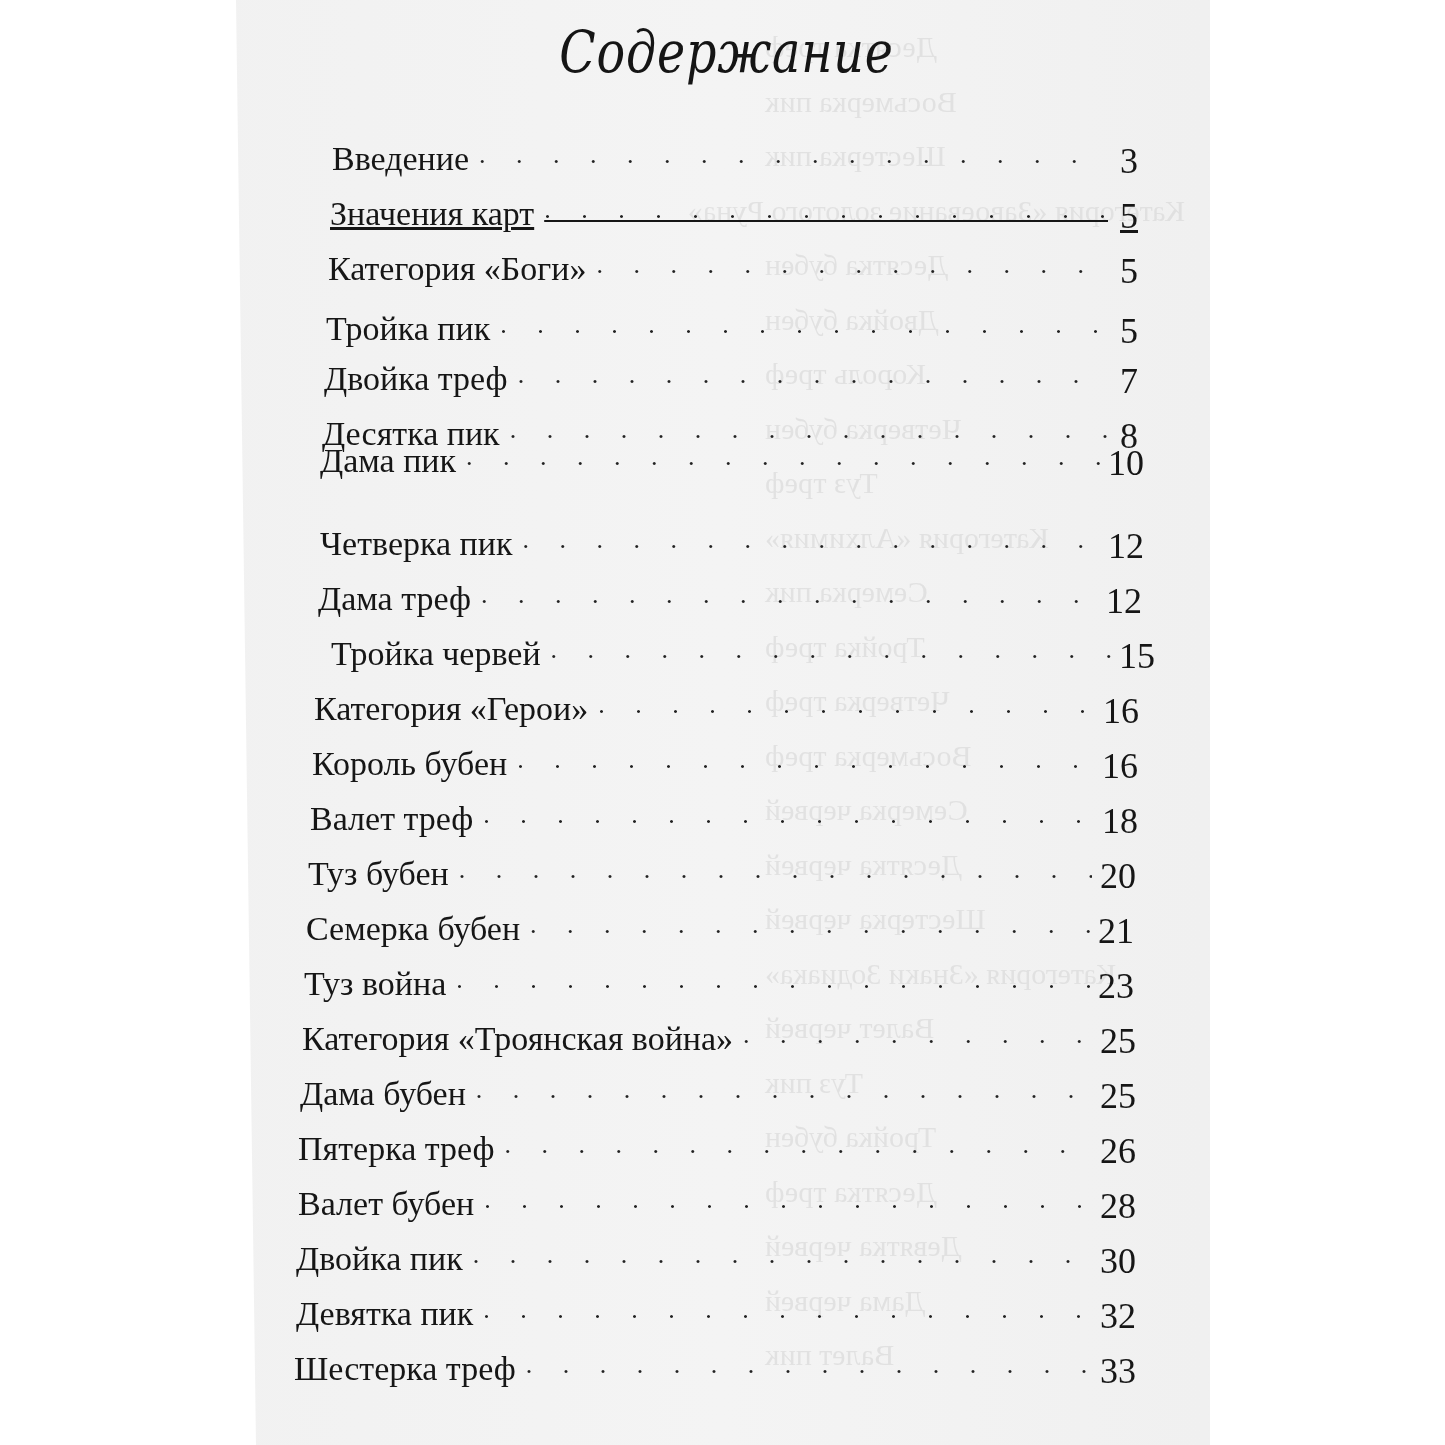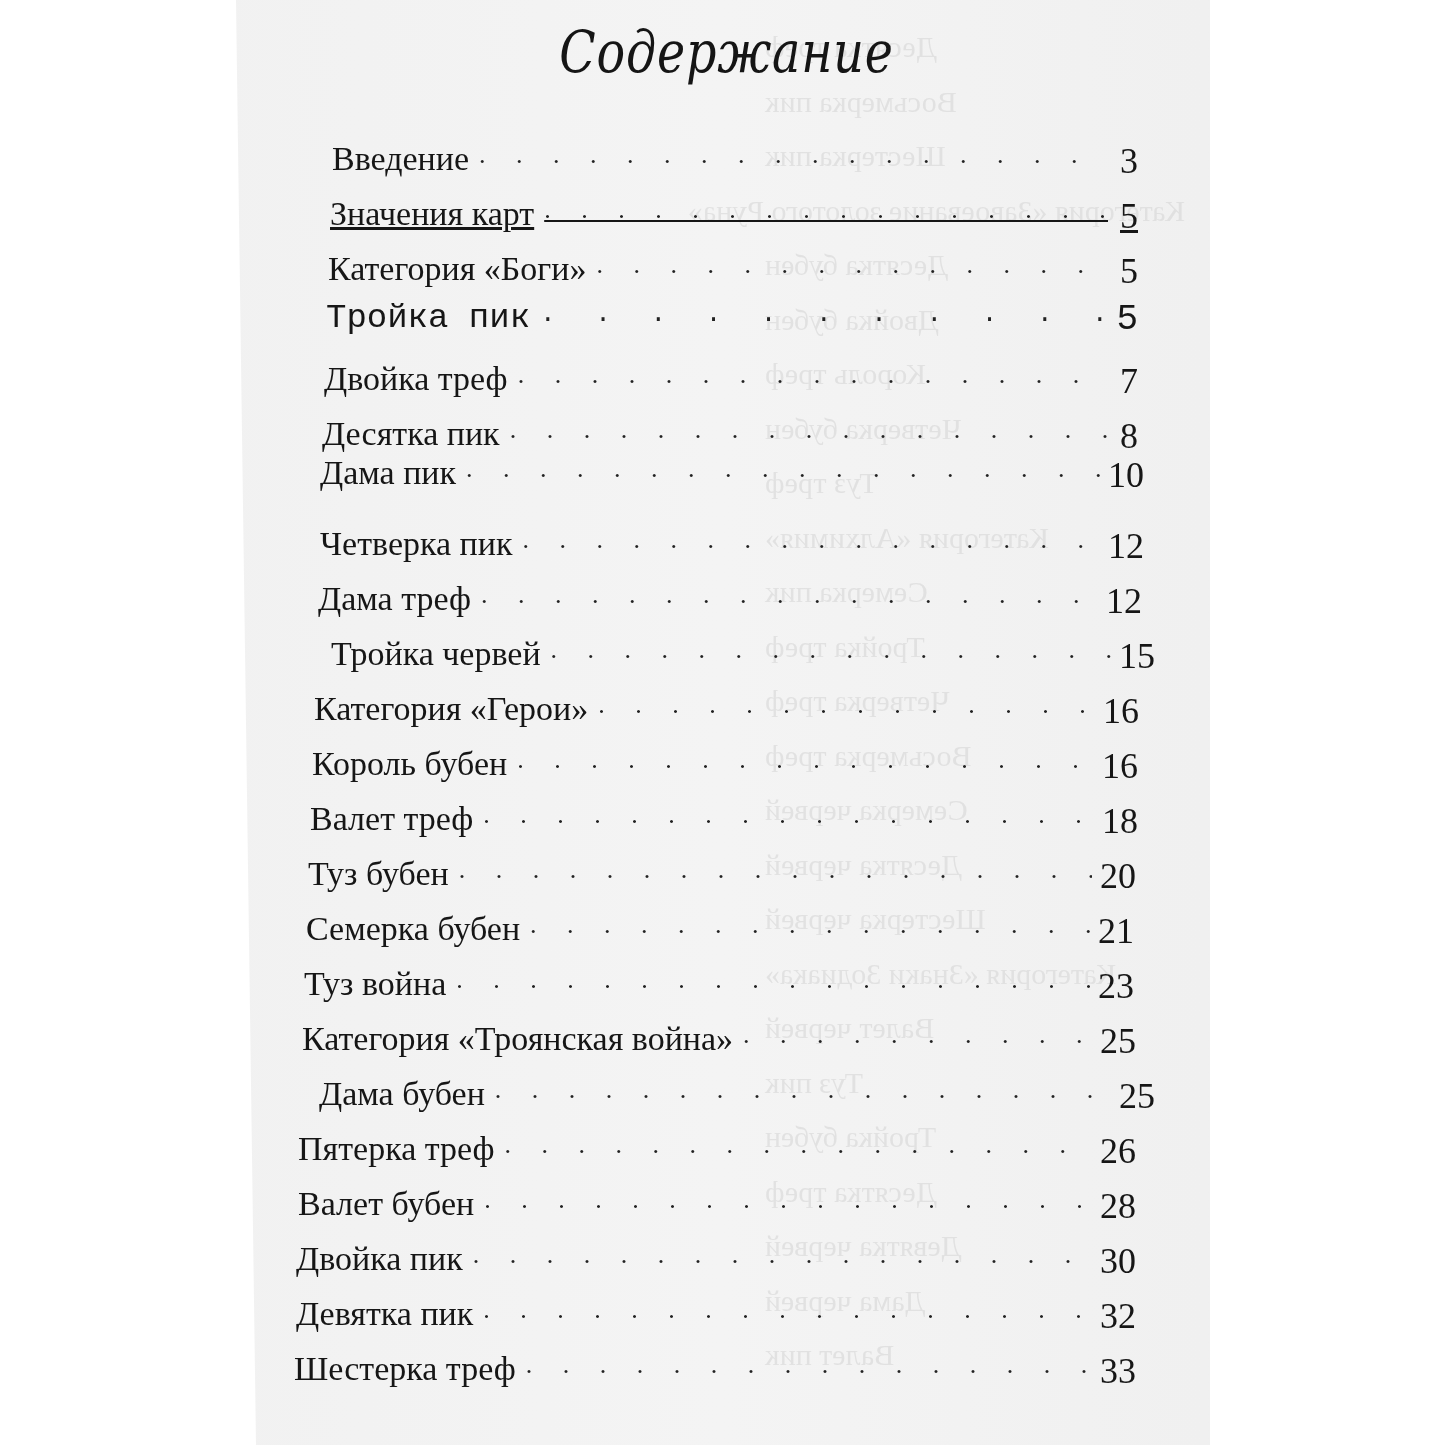--- a/index.html
+++ b/index.html
@@ -79,36 +79,36 @@
   <div class="row" style="left:330px;top:195px;width:808px;text-decoration:underline;">
     <span class="label">Значения карт</span>
     <span class="dots">. . . . . . . . . . . . . . . . . . . . . . . . . . . . . . . . . . . . . . . . .</span>
     <span class="page-num">5</span>
   </div>
   <div class="row" style="left:328px;top:250px;width:810px;">
     <span class="label">Категория «Боги»</span>
     <span class="dots">. . . . . . . . . . . . . . . . . . . . . . . . . . . . . . . . . . . . . . . . .</span>
     <span class="page-num">5</span>
   </div>
-  <div class="row" style="left:326px;top:299px;width:812px;font-family:Liberation Mono, monospace;">
+  <div class="row" style="left:326px;top:310px;width:812px;">
     <span class="label">Тройка пик</span>
     <span class="dots">. . . . . . . . . . . . . . . . . . . . . . . . . . . . . . . . . . . . . . . . .</span>
     <span class="page-num">5</span>
   </div>
   <div class="row" style="left:324px;top:360px;width:814px;">
     <span class="label">Двойка треф</span>
     <span class="dots">. . . . . . . . . . . . . . . . . . . . . . . . . . . . . . . . . . . . . . . . .</span>
     <span class="page-num">7</span>
   </div>
   <div class="row" style="left:322px;top:415px;width:816px;">
     <span class="label">Десятка пик</span>
     <span class="dots">. . . . . . . . . . . . . . . . . . . . . . . . . . . . . . . . . . . . . . . . .</span>
     <span class="page-num">8</span>
   </div>
-  <div class="row" style="left:320px;top:454px;width:824px;">
+  <div class="row" style="left:320px;top:442px;width:824px;">
     <span class="label">Дама пик</span>
     <span class="dots">. . . . . . . . . . . . . . . . . . . . . . . . . . . . . . . . . . . . . . . . .</span>
     <span class="page-num">10</span>
   </div>
   <div class="row" style="left:320px;top:525px;width:824px;">
     <span class="label">Четверка пик</span>
     <span class="dots">. . . . . . . . . . . . . . . . . . . . . . . . . . . . . . . . . . . . . . . . .</span>
     <span class="page-num">12</span>
   </div>
   <div class="row" style="left:318px;top:580px;width:824px;">
@@ -149,21 +149,21 @@
   <div class="row" style="left:304px;top:965px;width:830px;">
     <span class="label">Туз война</span>
     <span class="dots">. . . . . . . . . . . . . . . . . . . . . . . . . . . . . . . . . . . . . . . . .</span>
     <span class="page-num">23</span>
   </div>
   <div class="row" style="left:302px;top:1020px;width:834px;">
     <span class="label">Категория «Троянская война»</span>
     <span class="dots">. . . . . . . . . . . . . . . . . . . . . . . . . . . . . . . . . . . . . . . . .</span>
     <span class="page-num">25</span>
   </div>
-  <div class="row" style="left:300px;top:1075px;width:836px;margin-left:19px;">
+  <div class="row" style="left:300px;top:1075px;width:836px;">
     <span class="label">Дама бубен</span>
     <span class="dots">. . . . . . . . . . . . . . . . . . . . . . . . . . . . . . . . . . . . . . . . .</span>
     <span class="page-num">25</span>
   </div>
   <div class="row" style="left:298px;top:1130px;width:838px;">
     <span class="label">Пятерка треф</span>
     <span class="dots">. . . . . . . . . . . . . . . . . . . . . . . . . . . . . . . . . . . . . . . . .</span>
     <span class="page-num">26</span>
   </div>
   <div class="row" style="left:298px;top:1185px;width:838px;">

